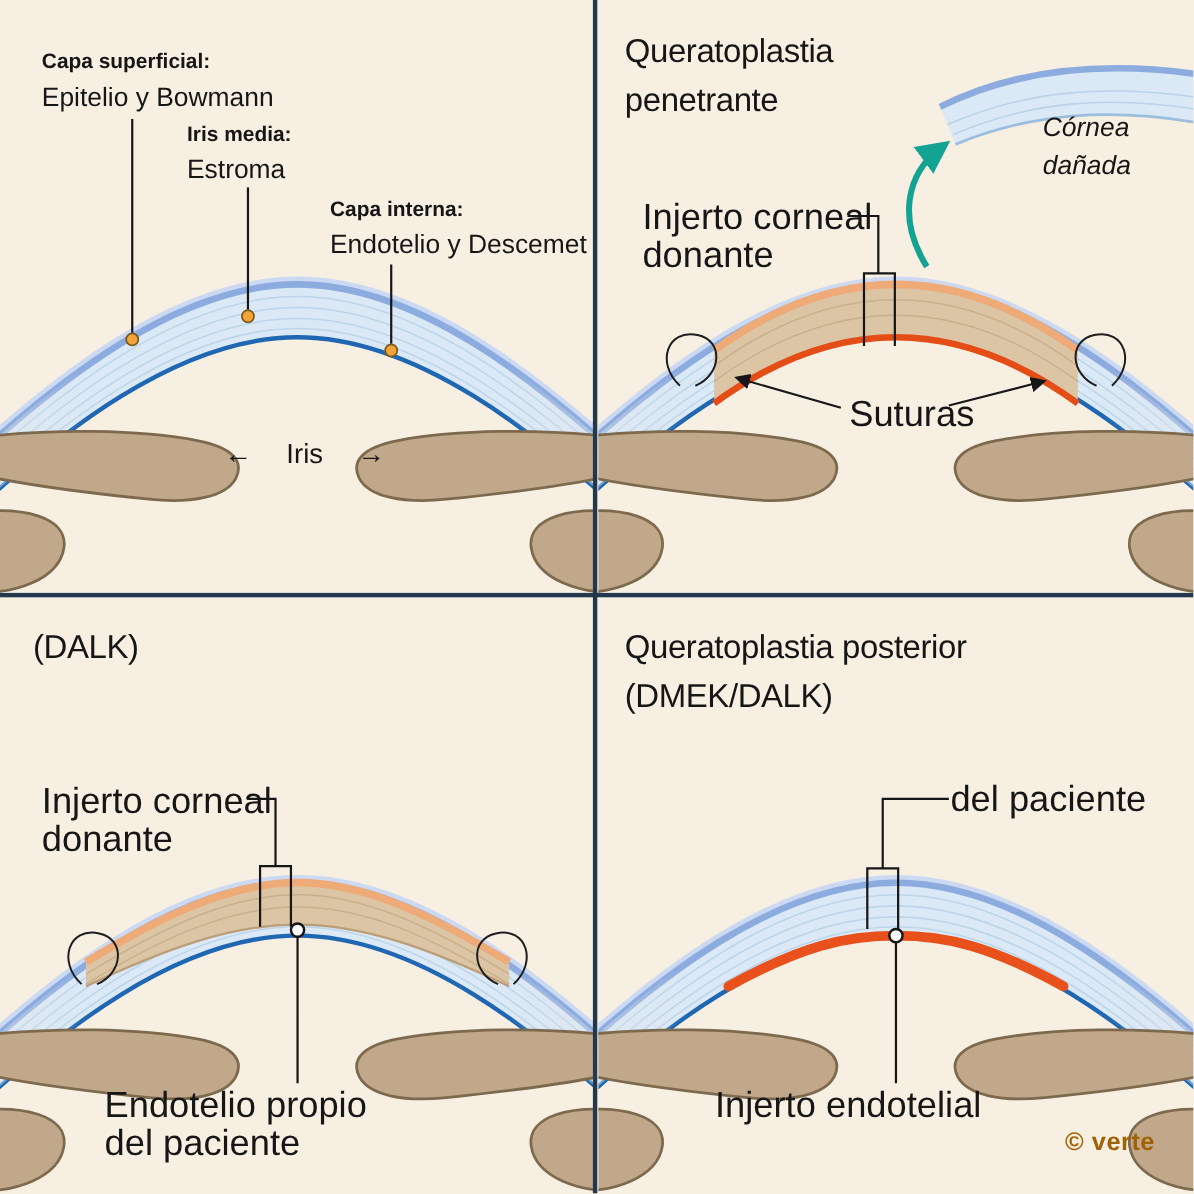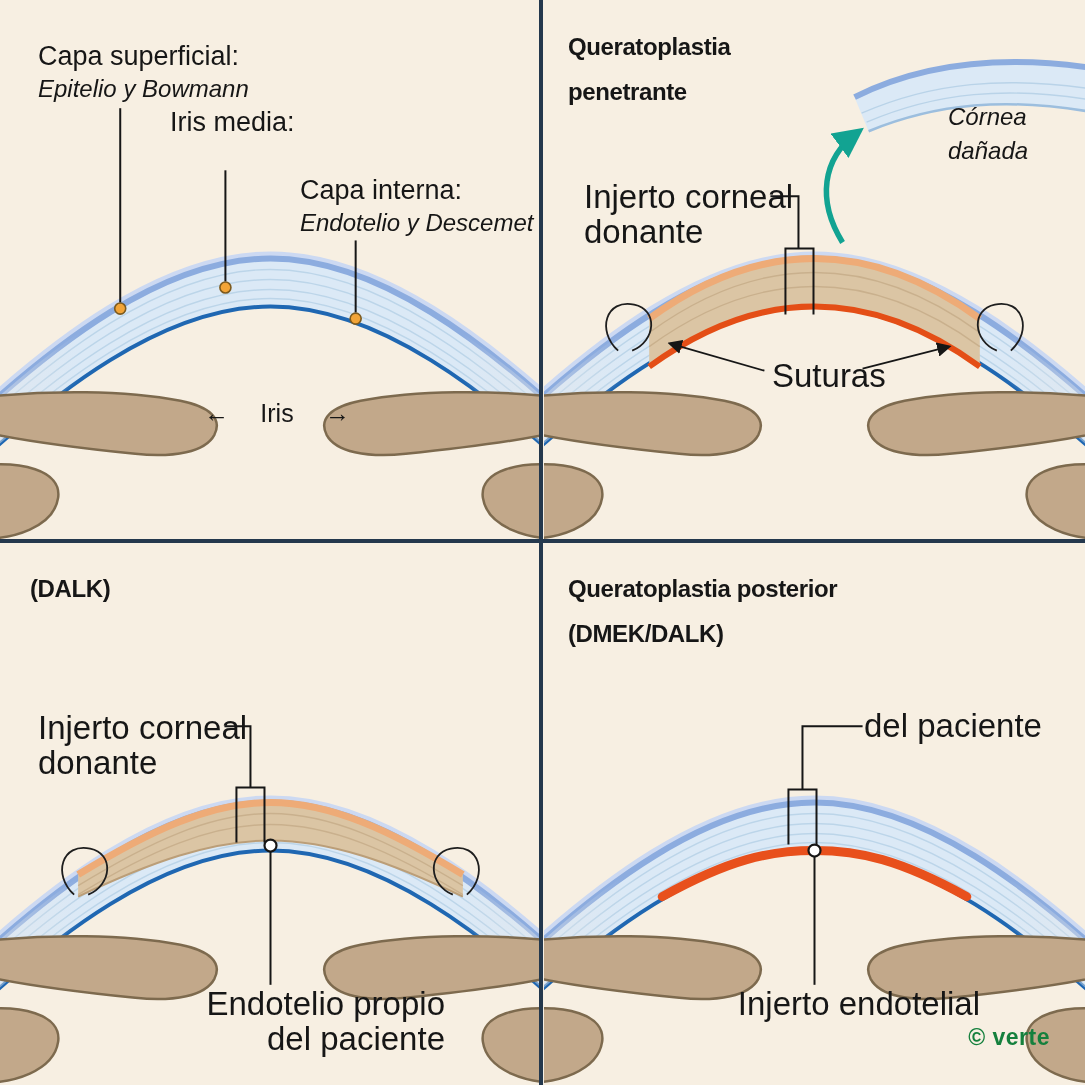--- a/index.html
+++ b/index.html
@@ -7,28 +7,28 @@
        background:#f7efe2;color:#161616;
        font-family:"Liberation Sans","DejaVu Sans",sans-serif}
   svg.quad{position:absolute;width:541px;height:541px;display:block;overflow:hidden}
   #svg-q1{left:0;top:0}
   #svg-q2{left:544px;top:0}
   #svg-q3{left:0;top:544px}
   #svg-q4{left:544px;top:544px}
   .divider-v{position:absolute;left:539px;top:0;width:4px;height:1085px;background:#24384d}
   .divider-h{position:absolute;left:0;top:539px;width:1085px;height:4px;background:#24384d}
   .abs{position:absolute}
-  .lbl-title{font-weight:400;font-size:27px;line-height:33px}
-  .lbl-sub{font-style:italic;font-size:24px;line-height:32px}
-  .qtitle{font-weight:700;font-size:24px;line-height:45px;letter-spacing:-0.4px}
+  .lbl-title{font-weight:700;font-size:19px;line-height:33px}
+  .lbl-sub{font-size:24px;line-height:32px}
+  .qtitle{font-weight:400;font-size:30px;line-height:45px;letter-spacing:-0.4px}
   .anno{font-size:33px;line-height:35px}
-  .center{text-align:right}
+  .center{text-align:left}
   .italic{font-style:italic}
   .iris-row{display:flex;justify-content:space-between;align-items:center;font-size:25px}
-  .credit{font-weight:700;font-size:23px;color:#15803d;letter-spacing:0.5px}
+  .credit{font-weight:700;font-size:23px;color:#a16207;letter-spacing:0.5px}
 </style>
 </head>
 <body>
 
 <svg width="0" height="0" style="position:absolute" aria-hidden="true">
  <defs>
   <path id="outer-curve" d="M -80 470 C 60 330, 170 258, 270 258 C 370 258, 480 330, 620 470"></path>
   <path id="inner-curve" d="M -80 518 C 60 378, 170 306, 270 306 C 370 306, 480 378, 620 518"></path>
   <path id="band-shape" d="M -80 470 C 60 330, 170 258, 270 258 C 370 258, 480 330, 620 470 L 620 518 C 480 378, 370 306, 270 306 C 170 306, 60 378, -80 518 Z"></path>
   <clipPath id="band-clip">
@@ -155,20 +155,21 @@
 
 <div class="divider-v"></div>
 <div class="divider-h"></div>
 
 <div class="abs" style="left:38px;top:40px">
   <div class="lbl-title">Capa superficial:</div>
   <div class="lbl-sub">Epitelio y Bowmann</div>
 </div>
 <div class="abs" style="left:170px;top:106px">
   <div class="lbl-title">Iris media:</div>
+  <div class="lbl-sub">Estroma</div>
 </div>
 <div class="abs" style="left:300px;top:174px">
   <div class="lbl-title">Capa interna:</div>
   <div class="lbl-sub">Endotelio y Descemet</div>
 </div>
 <div class="abs iris-row" style="left:204px;top:399px;width:146px">
   <span>←</span>
   <span>Iris</span>
   <span>→</span>
 </div>

